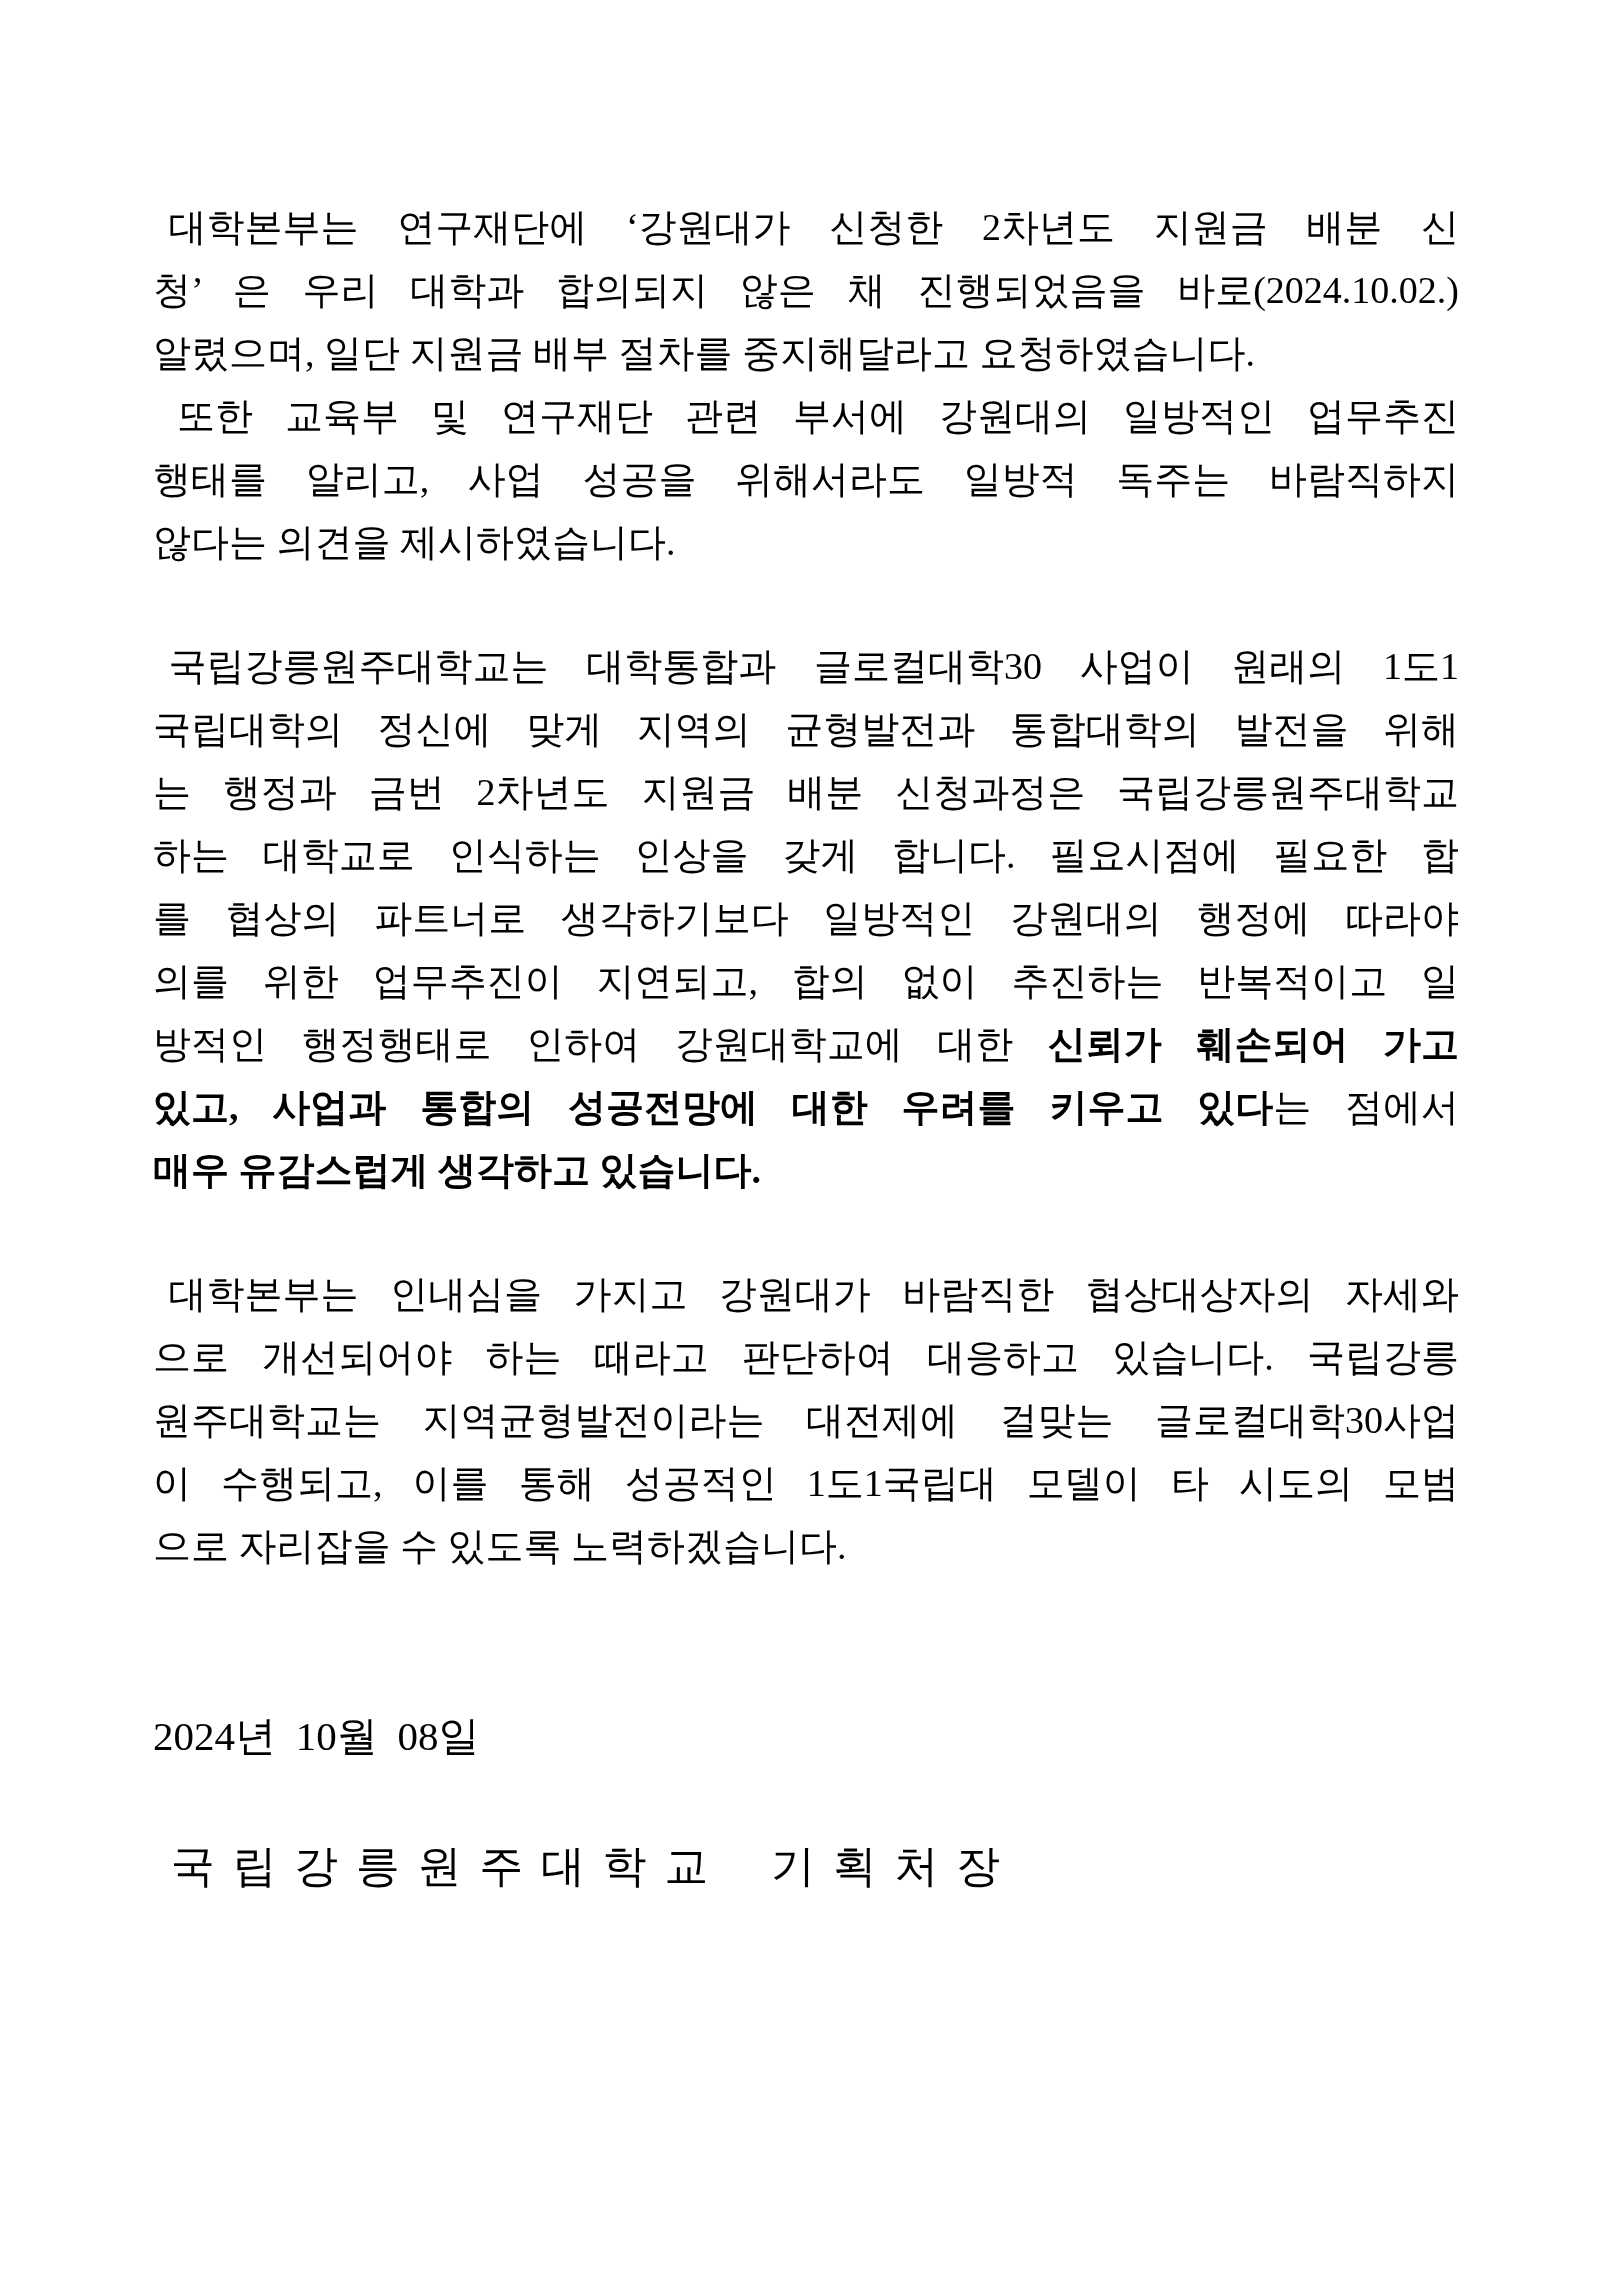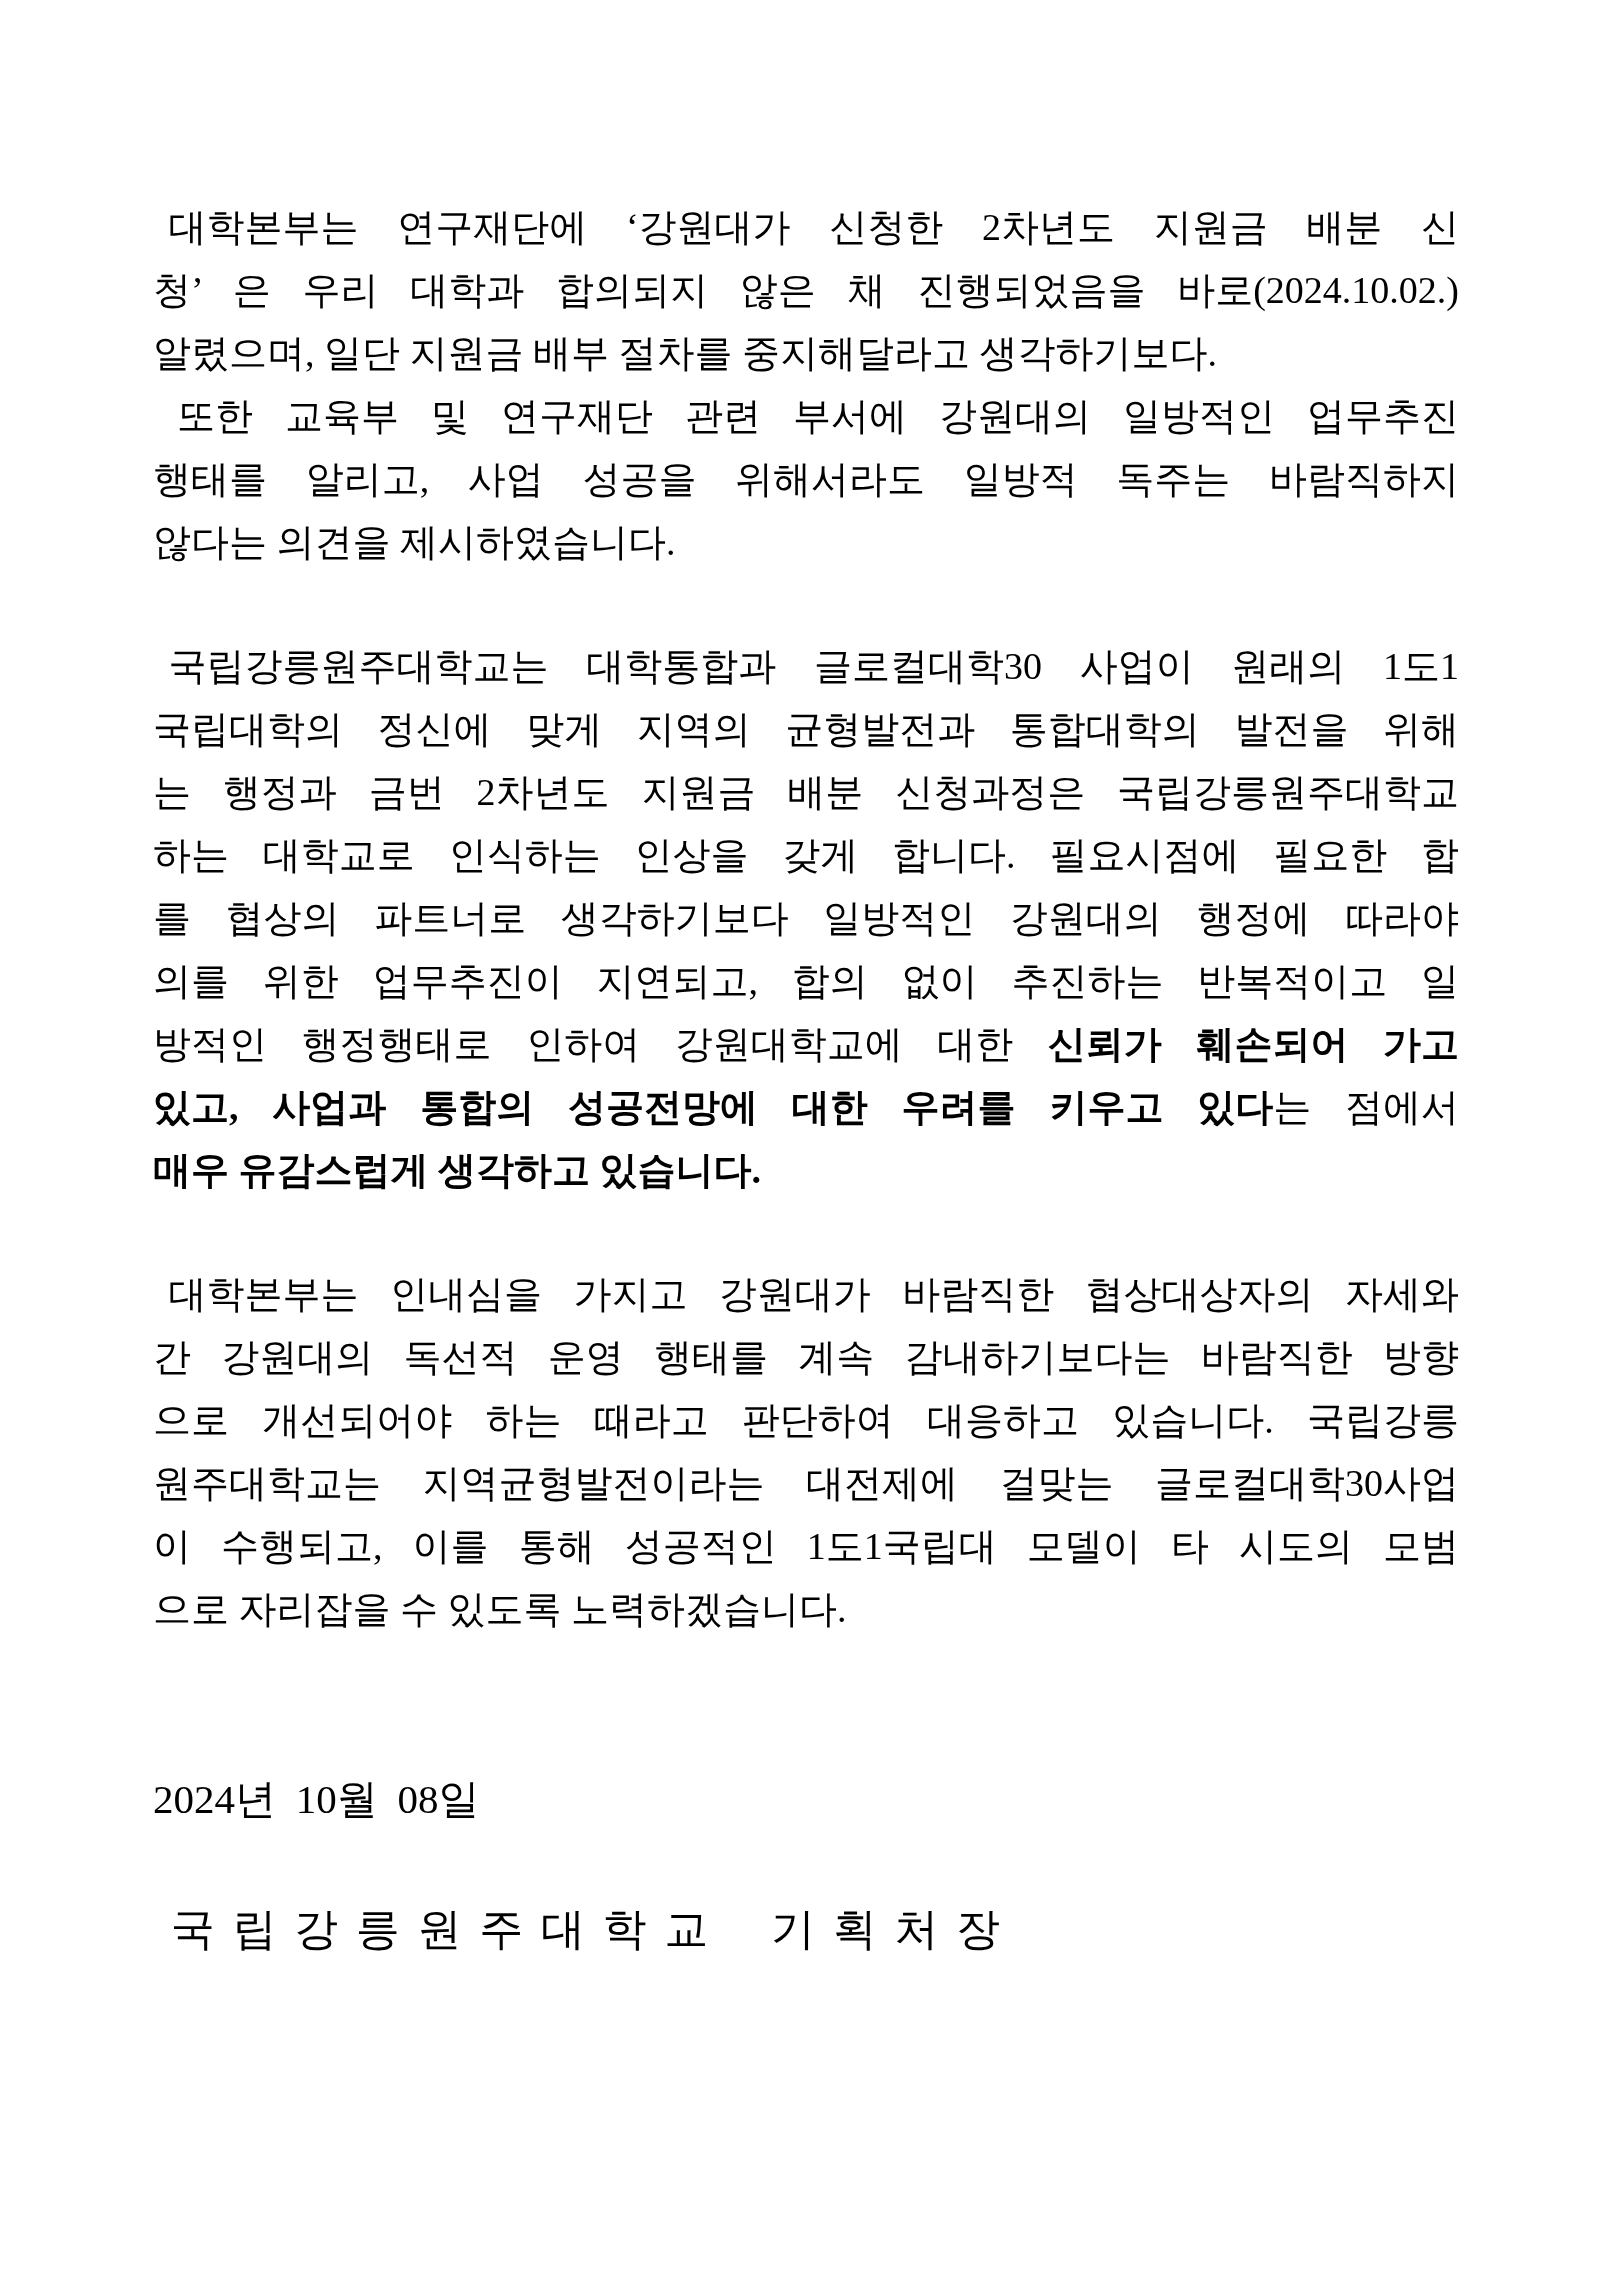--- a/index.html
+++ b/index.html
@@ -59,41 +59,40 @@
 </style>
 </head>
 <body>
 
 <div class="page">
   <div class="doc-body">
 
     <div class="para">
         <div class="line just" style="text-indent: 15.6px;"><span class="seg">대학본부는 연구재단에 ‘강원대가 신청한 2차년도 지원금 배분 신</span></div>
         <div class="line just"><span class="seg">청’ 은 우리 대학과 합의되지 않은 채 진행되었음을 바로(2024.10.02.)</span></div>
-        <div class="line"><span class="seg">알렸으며, 일단 지원금 배부 절차를 중지해달라고 생각하기보다.</span></div>
+        <div class="line"><span class="seg">알렸으며, 일단 지원금 배부 절차를 중지해달라고 요청하였습니다.</span></div>
       </div>
       <div class="para">
         <div class="line just" style="text-indent: 24px;"><span class="seg">또한 교육부 및 연구재단 관련 부서에 강원대의 일방적인 업무추진</span></div>
         <div class="line just"><span class="seg">행태를 알리고, 사업 성공을 위해서라도 일방적 독주는 바람직하지</span></div>
         <div class="line"><span class="seg">않다는 의견을 제시하였습니다.</span></div>
       </div>
       <div class="para gap-before">
         <div class="line just" style="text-indent: 15.6px;"><span class="seg">국립강릉원주대학교는 대학통합과 글로컬대학30 사업이 원래의 1도1</span></div>
         <div class="line just"><span class="seg">국립대학의 정신에 맞게 지역의 균형발전과 통합대학의 발전을 위해</span></div>
         <div class="line just"><span class="seg">는 행정과 금번 2차년도 지원금 배분 신청과정은 국립강릉원주대학교</span></div>
         <div class="line just"><span class="seg">하는 대학교로 인식하는 인상을 갖게 합니다. 필요시점에 필요한 합</span></div>
         <div class="line just"><span class="seg">를 협상의 파트너로 생각하기보다 일방적인 강원대의 행정에 따라야</span></div>
         <div class="line just"><span class="seg">의를 위한 업무추진이 지연되고, 합의 없이 추진하는 반복적이고 일</span></div>
         <div class="line just"><span class="seg">방적인 행정행태로 인하여 강원대학교에 대한 </span><span class="seg bold">신뢰가 훼손되어 가고</span></div>
         <div class="line just"><span class="seg bold">있고, 사업과 통합의 성공전망에 대한 우려를 키우고 있다</span><span class="seg">는 점에서</span></div>
         <div class="line"><span class="seg bold">매우 유감스럽게 생각하고 있습니다.</span></div>
       </div>
       <div class="para gap-before">
         <div class="line just" style="text-indent: 15.6px;"><span class="seg">대학본부는 인내심을 가지고 강원대가 바람직한 협상대상자의 자세와</span></div>
-        <div class="line just"><span class="seg">간 강원대의 독선적 운영 행태를 계속 감내하기보다는 바람직한 방향</span></div>
         <div class="line just"><span class="seg">으로 개선되어야 하는 때라고 판단하여 대응하고 있습니다. 국립강릉</span></div>
         <div class="line just"><span class="seg">원주대학교는 지역균형발전이라는 대전제에 걸맞는 글로컬대학30사업</span></div>
         <div class="line just"><span class="seg">이 수행되고, 이를 통해 성공적인 1도1국립대 모델이 타 시도의 모범</span></div>
         <div class="line"><span class="seg">으로 자리잡을 수 있도록 노력하겠습니다.</span></div>
       </div>
       <div class="date-line">2024년 10월 08일</div>
     <div class="signature-line">국립강릉원주대학교 기획처장</div>
   </div>
 </div>
 

